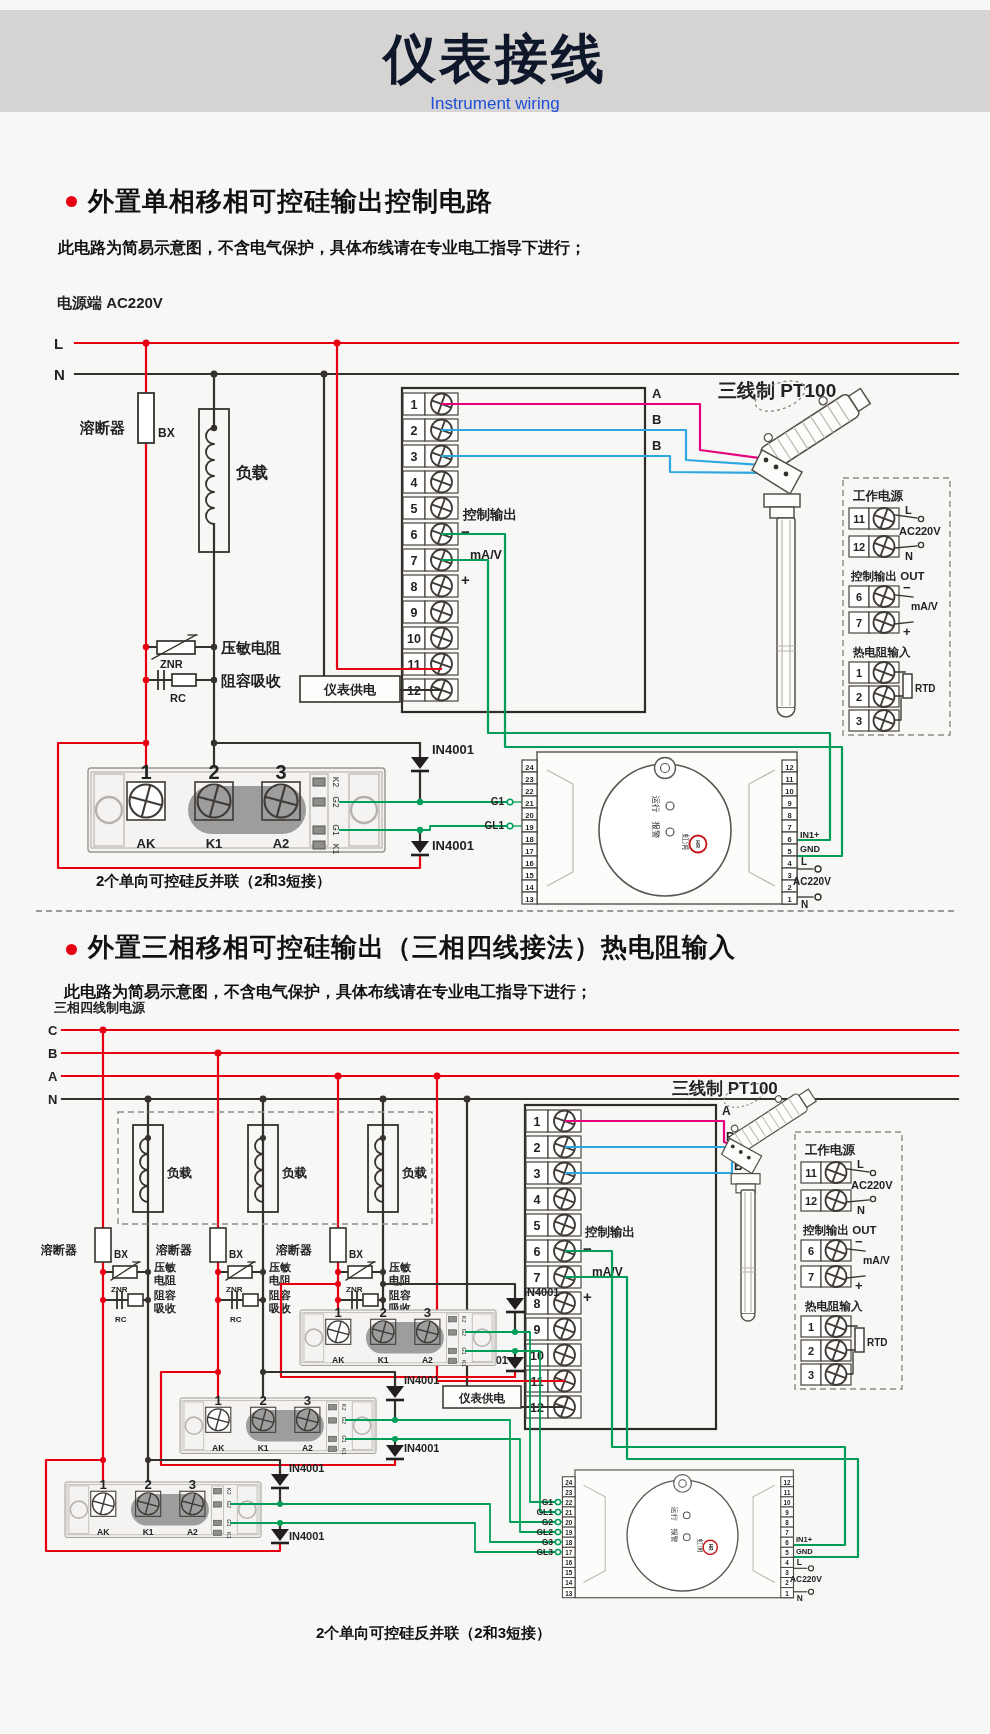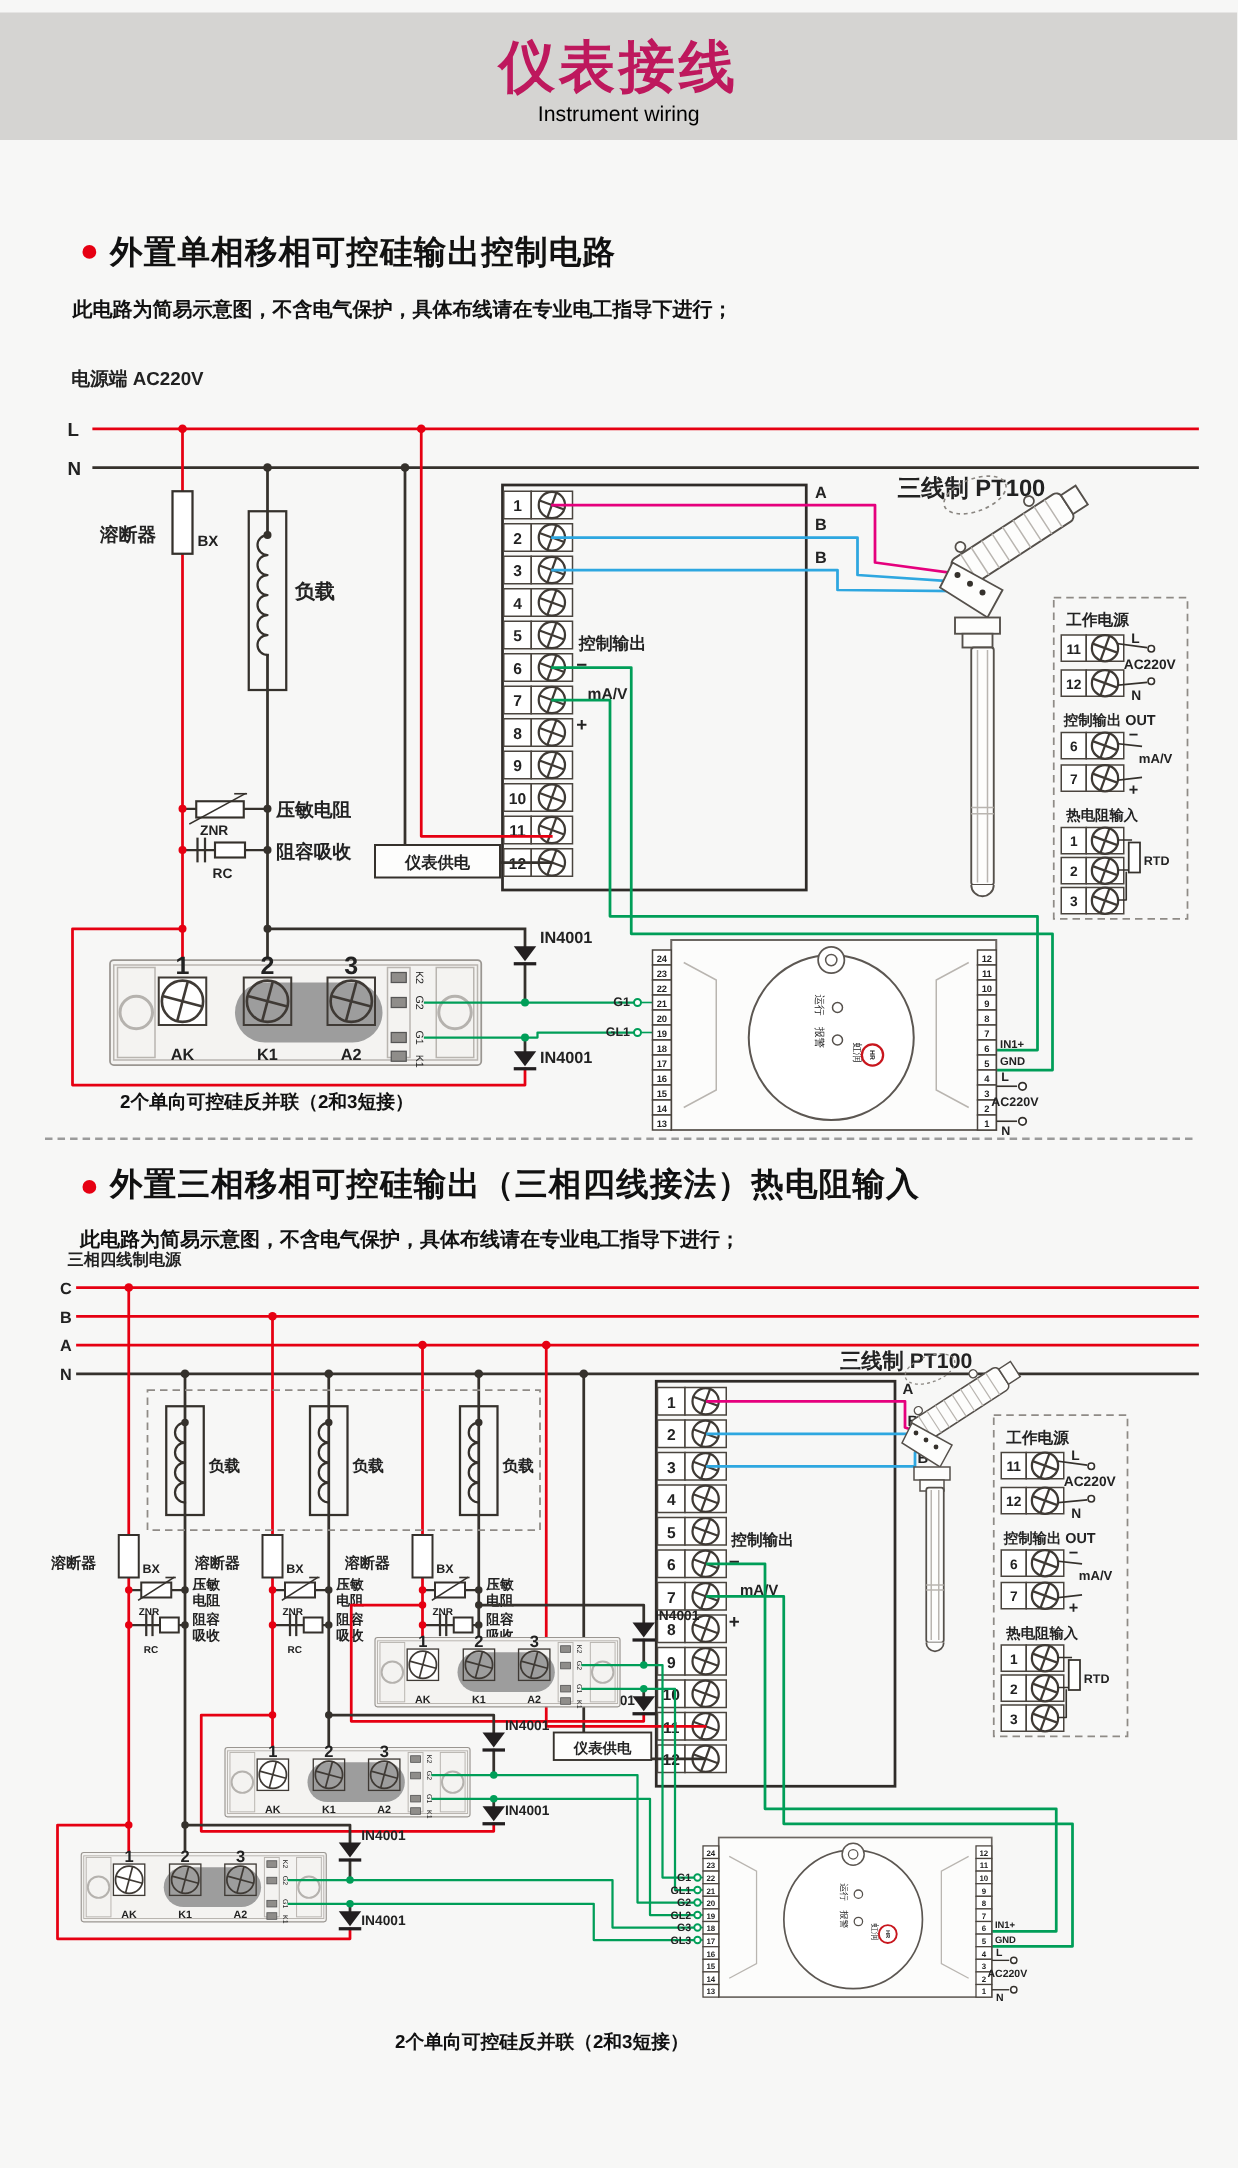--- a/index.html
+++ b/index.html
@@ -1,20 +1,20 @@
 <!DOCTYPE html>
 <html><head>
 <meta charset="utf-8">
 <style>
   html,body{margin:0;padding:0;background:#f7f7f6;}
   .page{position:relative;width:990px;height:1734px;background:#f7f7f6;overflow:hidden;
         font-family:"Liberation Sans",sans-serif;}
   .hdr{position:absolute;left:0;top:10px;width:990px;height:102px;background:#d5d4d2;text-align:center;}
-  .hdr .t{margin-top:14px;font-size:45px;font-weight:700;color:#be185d;letter-spacing:3px;font-family:Liberation Mono, monospace;}
-  .hdr .s{font-size:17px;color:#000000;margin-top:-2px;}
+  .hdr .t{margin-top:14px;font-size:53px;font-weight:700;color:#0f172a;letter-spacing:3px;font-family:Liberation Mono, monospace;}
+  .hdr .s{font-size:17px;color:#1d4ed8;margin-top:-2px;}
   .bullet{position:absolute;width:11px;height:11px;border-radius:50%;background:#e60012;}
   .sec-title{position:absolute;font-size:26px;font-weight:700;color:#111;letter-spacing:1px;}
   .sec-note{position:absolute;font-size:16px;font-weight:700;color:#111;}
   .divider{position:absolute;left:36px;width:918px;border-top:2px dashed #9b9b9b;height:0;}
   .cap{position:absolute;font-size:15px;font-weight:700;color:#111;}
   svg text{font-family:"Liberation Sans",sans-serif;fill:#222;}
   .w{fill:none;stroke-width:2.2px;stroke-linejoin:round;stroke-linecap:square;}
   .k{stroke:#35312c;} .r{stroke:#e60012;} .g{stroke:#009e58;} .m{stroke:#e5007d;} .b{stroke:#2ea7e0;}
   .t1{stroke-width:1.3px;} .t2{stroke-width:1.8px;}
   .frame{fill:none;stroke:#2f2b28;stroke-width:2.2px;}

